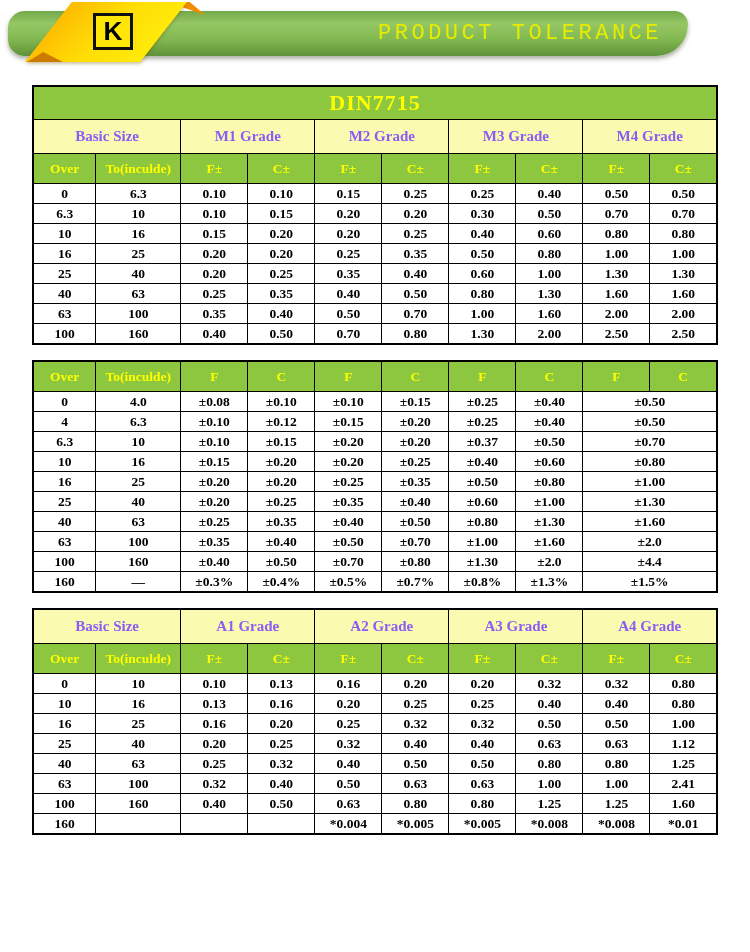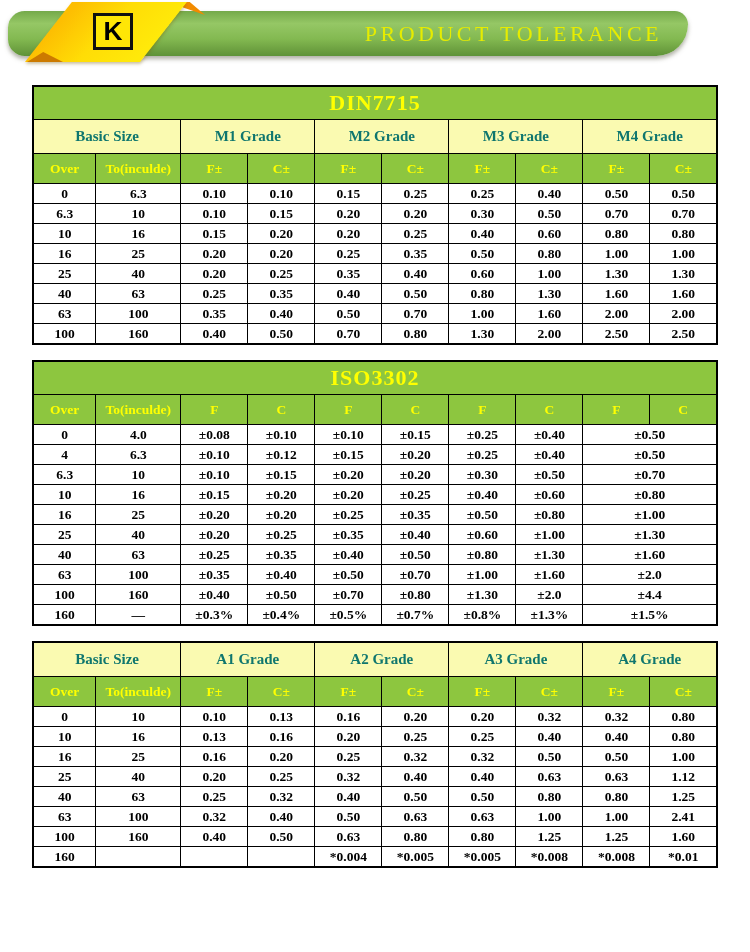--- a/index.html
+++ b/index.html
@@ -17,21 +17,21 @@
     position:absolute;left:8px;top:11px;width:680px;height:45px;
     border-radius:20px 16px 38px 20px;
     background:linear-gradient(180deg,#74a94a 0%,#95c765 28%,#83b951 62%,#679a3d 92%,#5e9338 100%);
     box-shadow:0 3px 4px rgba(100,100,80,.5);
     display:flex;align-items:center;justify-content:flex-end;
     padding-right:26px;box-sizing:border-box;
     z-index:1;
   }
   .bar-title{
     color:#e6ec00;
-    font-family:Liberation Serif, serif;
+    font-family:Liberation Mono, monospace;
     font-size:22px;font-weight:400;letter-spacing:3.5px;
     white-space:nowrap;
   }
   .fold-tr{
     position:absolute;left:167px;top:2px;width:38px;height:13px;
     background:#f28b00;
     clip-path:polygon(0 0,60% 0,100% 100%);
     z-index:2;
   }
   .ribbon{
@@ -70,21 +70,21 @@
   table.tol td{
     border:1px solid #000;
     text-align:center;vertical-align:middle;
     padding:0;overflow:hidden;white-space:nowrap;
   }
   table.tol td.title{
     background:#8dc63f;color:#ffff00;
     font-size:22px;height:32px;letter-spacing:1px;
   }
   table.tol td.gsize, table.tol td.ggrade{
-    background:#fafab1;color:#0f766e;
+    background:#fafab1;color:#8b5cf6;
     font-size:15px;height:33px;
   }
   table.tol td.sub{
     background:#8dc63f;color:#ffff00;
     font-size:13.5px;height:29px;
   }
   table.tol td.d{
     background:#ffffff;color:#000;
     font-size:13.5px;height:19px;line-height:19px;
   }
@@ -247,23 +247,20 @@
         <col style="width: 9.8%;">
         <col style="width: 9.8%;">
         <col style="width: 9.8%;">
         <col style="width: 9.8%;">
         <col style="width: 9.8%;">
         <col style="width: 9.8%;">
         <col style="width: 9.8%;">
       </colgroup>
       <tbody>
         <tr>
-          <td class="title" colspan="10">ISO3302</td>
-        </tr>
-        <tr>
           <td class="sub">Over</td>
           <td class="sub">To(inculde)</td>
           <td class="sub">F</td>
           <td class="sub">C</td>
           <td class="sub">F</td>
           <td class="sub">C</td>
           <td class="sub">F</td>
           <td class="sub">C</td>
           <td class="sub">F</td>
           <td class="sub">C</td>
@@ -290,21 +287,21 @@
           <td class="d">±0.40</td>
           <td class="d" colspan="2">±0.50</td>
         </tr>
         <tr>
           <td class="d">6.3</td>
           <td class="d">10</td>
           <td class="d">±0.10</td>
           <td class="d">±0.15</td>
           <td class="d">±0.20</td>
           <td class="d">±0.20</td>
-          <td class="d">±0.30</td>
+          <td class="d">±0.37</td>
           <td class="d">±0.50</td>
           <td class="d" colspan="2">±0.70</td>
         </tr>
         <tr>
           <td class="d">10</td>
           <td class="d">16</td>
           <td class="d">±0.15</td>
           <td class="d">±0.20</td>
           <td class="d">±0.20</td>
           <td class="d">±0.25</td>

